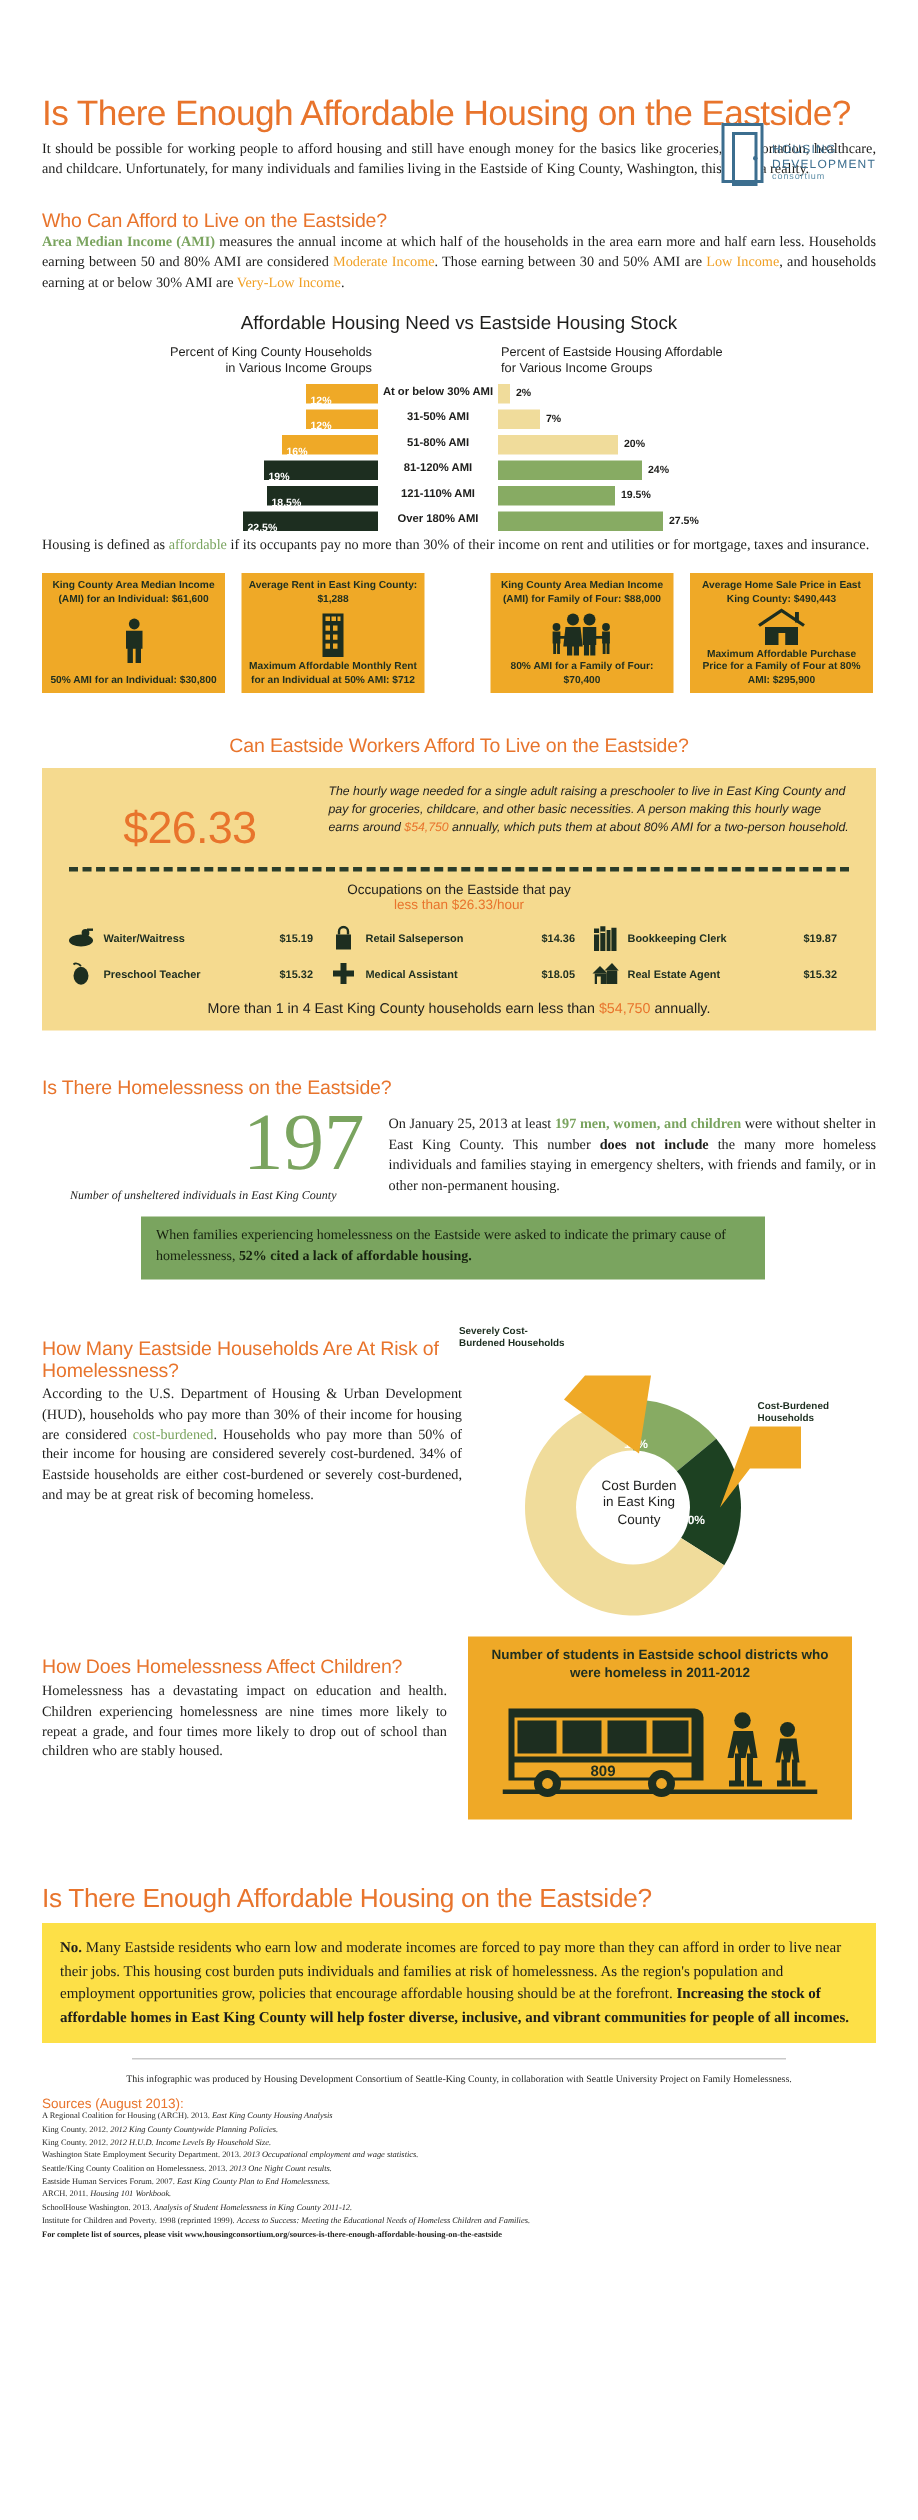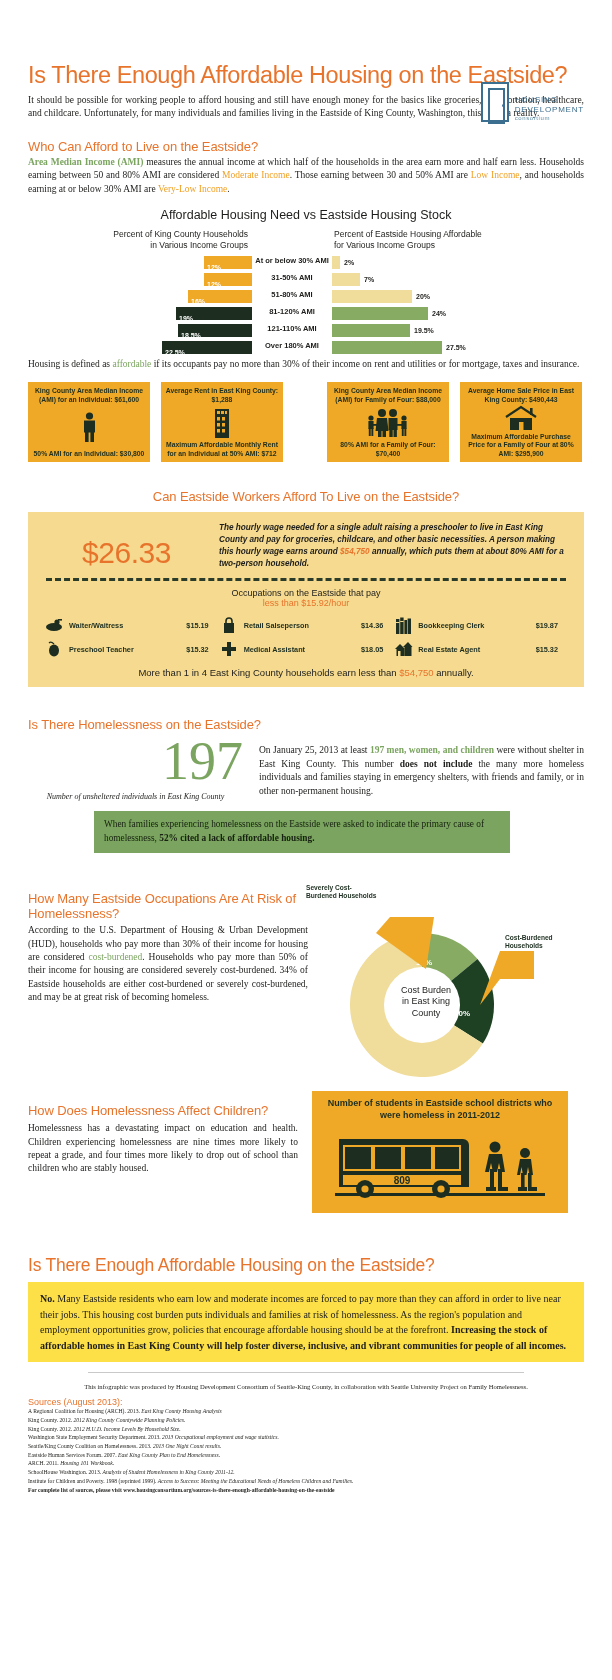--- a/index.html
+++ b/index.html
@@ -62,21 +62,21 @@
   .obox { background:#efa927; width:122px; height:80px; padding:5px 4px 4px; display:flex; flex-direction:column; align-items:center;
           font-family:"Liberation Sans",sans-serif; font-size:6.8px; font-weight:bold; color:#1d2e20; text-align:center; line-height:1.25; }
   .obox .icon { flex:1; display:flex; align-items:center; justify-content:center; }
   .obox .bot { margin-top:auto; }
   .spacer { width:22px; }
 
   
   .wage-panel { background:#f5da8f; padding:10px 16px 9px; }
   .wage-top { display:flex; align-items:flex-start; gap:10px; }
   .wage-num { font-family:"Liberation Sans",sans-serif; font-size:30px; color:#e8742c; width:165px; text-align:center; padding-top:14px; letter-spacing:-.5px;}
-  .wage-desc { font-family:"Liberation Sans",sans-serif; font-style:italic; font-weight:bold; font-size:8.2px; line-height:1.45; color:#1d1d1b; flex:1;}
+  .wage-desc { font-family:"Liberation Sans",sans-serif; font-style:italic; font-weight:normal; font-size:8.2px; line-height:1.45; color:#1d1d1b; flex:1;}
   .dashed { border-top:3px dashed #2b3d2a; margin:8px 2px 7px; }
   .occ-head { text-align:center; font-family:"Liberation Sans",sans-serif; font-size:9px; color:#1d1d1b; }
   .occ-head .sub { color:#e8742c; font-size:9px; }
   .occ-grid { display:grid; grid-template-columns:repeat(3,1fr); row-gap:6px; margin-top:8px; }
   .occ { display:flex; align-items:center; gap:5px; font-family:"Liberation Sans",sans-serif; font-size:7.3px; font-weight:bold; color:#1d2e20;}
   .occ .oi { width:20px; height:18px; display:flex; align-items:center; justify-content:center; }
   .occ .price { margin-left:auto; padding-right:10px;}
   .wage-foot { text-align:center; font-family:"Liberation Sans",sans-serif; font-size:9.5px; margin-top:9px; color:#1d1d1b;}
 
   
@@ -275,21 +275,21 @@
 
   <h2 class="section-head" style="margin-top:27px;text-align:center;">Can Eastside Workers Afford To Live on the Eastside?</h2>
   <div class="wage-panel" style="margin-top:8px;">
     <div class="wage-top">
       <div class="wage-num">$26.33</div>
       <div class="wage-desc"><span>The hourly wage needed for a single adult raising a preschooler to live in East King County and pay for groceries, childcare, and other basic necessities. A person making this hourly wage earns around </span><span class="dark-orange">$54,750</span><span> annually, which puts them at about 80% AMI for a two-person household.</span></div>
     </div>
     <div class="dashed"></div>
     <div class="occ-head">
       <div>Occupations on the Eastside that pay</div>
-      <div class="sub">less than $15.92/hour</div>
+      <div class="sub">less than $26.33/hour</div>
     </div>
     <div class="occ-grid">
       <div class="occ">
         <span class="oi">
             <svg width="19" height="14" viewBox="0 0 19 14">
               <ellipse cx="9" cy="9" rx="8" ry="4" fill="#1d2e20"></ellipse>
               <circle cx="12" cy="4" r="2.6" fill="#1d2e20"></circle>
               <rect x="13" y="1" width="4" height="1.6" fill="#1d2e20"></rect>
             </svg>
           </span>
@@ -362,21 +362,21 @@
       <div class="big197">197</div>
       <div class="cap197" style="margin-top:4px;">Number of  unsheltered individuals in East King County</div>
     </div>
     <p class="body" style="flex:1; padding-top:10px;"><span>On January 25, 2013 at least </span><span class="green" style="font-weight:bold">197 men, women, and children</span><span> were without shelter in East King County. This number </span><b>does not include</b><span> the many more homeless individuals and families staying in emergency shelters, with friends and family, or in other non-permanent housing.</span></p>
   </div>
   <div class="green-band" style="margin:10px 74px 0 66px;"><span>When families experiencing homelessness on the Eastside were asked to indicate the primary cause of homelessness, </span><b>52% cited a lack of affordable housing.</b></div>
 
   <div style="display:flex; margin-top:38px;">
     <div style="width:280px;">
       <h2 class="section-head">
-        <span>How Many Eastside Occupations Are At Risk of</span><br>
+        <span>How Many Eastside Households Are At Risk of</span><br>
         <span>Homelessness?</span>
       </h2>
       <p class="body" style="margin-top:3px;"><span>According to the U.S. Department of Housing &amp; Urban Development (HUD), households who pay more than 30% of their income for housing are considered </span><span class="green">cost-burdened</span><span>. Households who pay more than 50% of their income for housing are considered severely cost-burdened. 34% of Eastside households are either cost-burdened or severely cost-burdened, and may be at great risk of becoming homeless.</span></p>
     </div>
     <div style="flex:1; position:relative; height:170px;">
       <svg width="230" height="165" viewBox="0 0 230 165" style="position:absolute; left:-4px; top:22px;">
         <g transform="translate(118,92)">
           <path id="slice-severe" fill="#87ab63" d="M0 0 L0.00 -72.00 A72 72 0 0 1 55.48 -45.89 Z"></path>
           <path id="slice-burden" fill="#1d4122" d="M0 0 L55.48 -45.89 A72 72 0 0 1 60.79 38.58 Z"></path>
           <path id="slice-rest" fill="#f0dc9b" d="M0 0 L60.79 38.58 A72 72 0 1 1 -0.00 -72.00 Z"></path>

